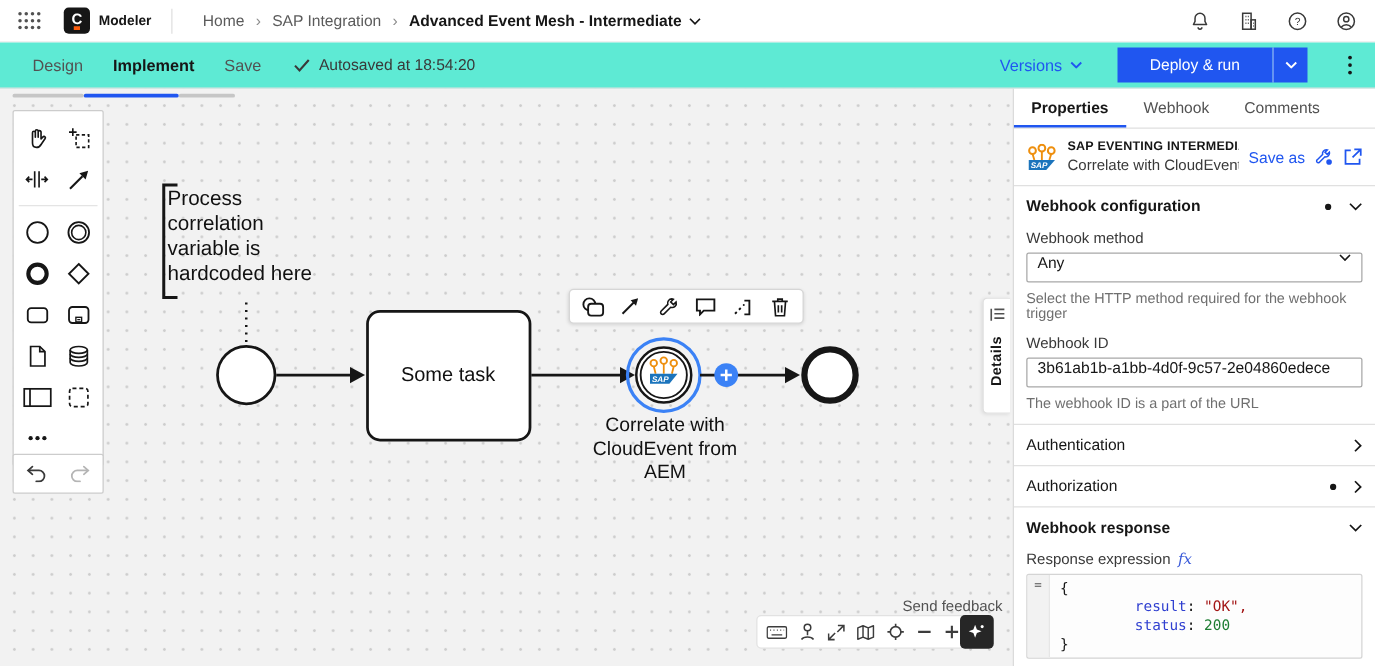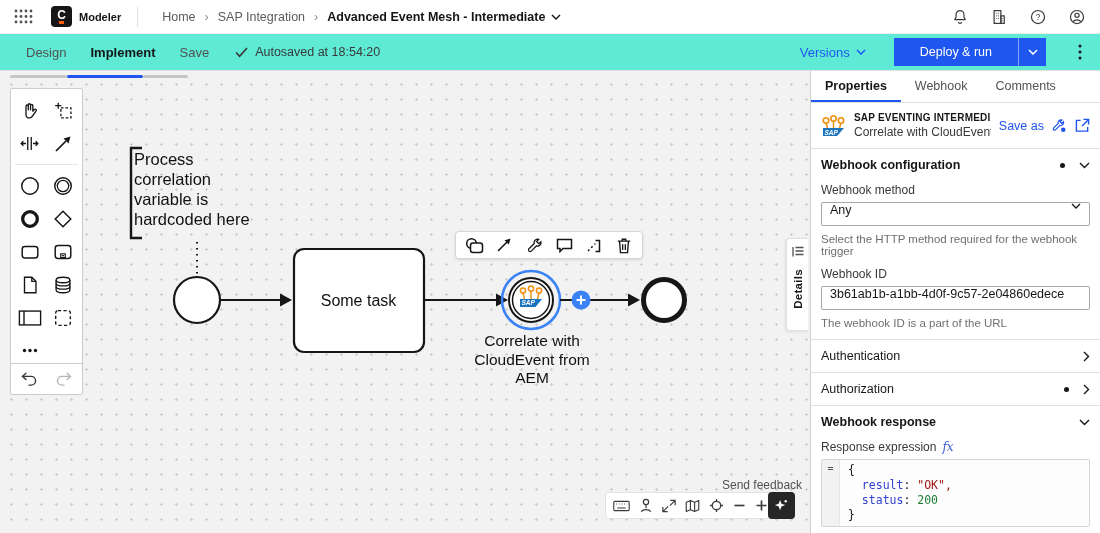--- a/index.html
+++ b/index.html
@@ -85,21 +85,21 @@
   .sec-head .spacer { flex:1; }
   .dot { width:5px; height:5px; border-radius:50%; background:#161616; margin-right:14px; }
   .field-label { font-size:12px; color:#393939; margin:2px 0 5px; display:flex; align-items:center; gap:6px; }
   .fx { font-family:"DejaVu Serif", serif; font-style:italic; font-size:12px; color:#3b5bd9; }
   .select, .input { height:24px; border:1px solid #a8a8a8; border-radius:2px; background:#fff; display:flex; align-items:flex-start; padding:0 8px; font-size:12.5px; color:#161616; }
   .select { justify-content:space-between; cursor:pointer; }
   .helper { font-size:11.5px; color:#6f6f6f; margin:7px 0 10px; }
   .editor { border:1px solid #d4d4d4; border-radius:2px; background:#fdfdfd; display:flex; overflow:hidden; }
   .gutter { width:18px; background:#f2f2f2; border-right:1px solid #e6e6e6; font-family:"DejaVu Sans Mono", monospace; font-size:10px; color:#525252; text-align:center; padding-top:3px; }
   .code { padding:3px 8px; font-family:"DejaVu Sans Mono", monospace; font-size:11.5px; line-height:15px; white-space:pre; color:#161616; }
-  .code .k { color:#2f3fd0; }
+  .code .k { color:#2f3fd0;margin-left:46px; }
   .code .s { color:#a31515; }
   .code .n { color:#1e7d32; }
   svg { display:block; }
 </style>
 </head>
 <body>
 
 <div class="app">
 
   <div class="hdr">

